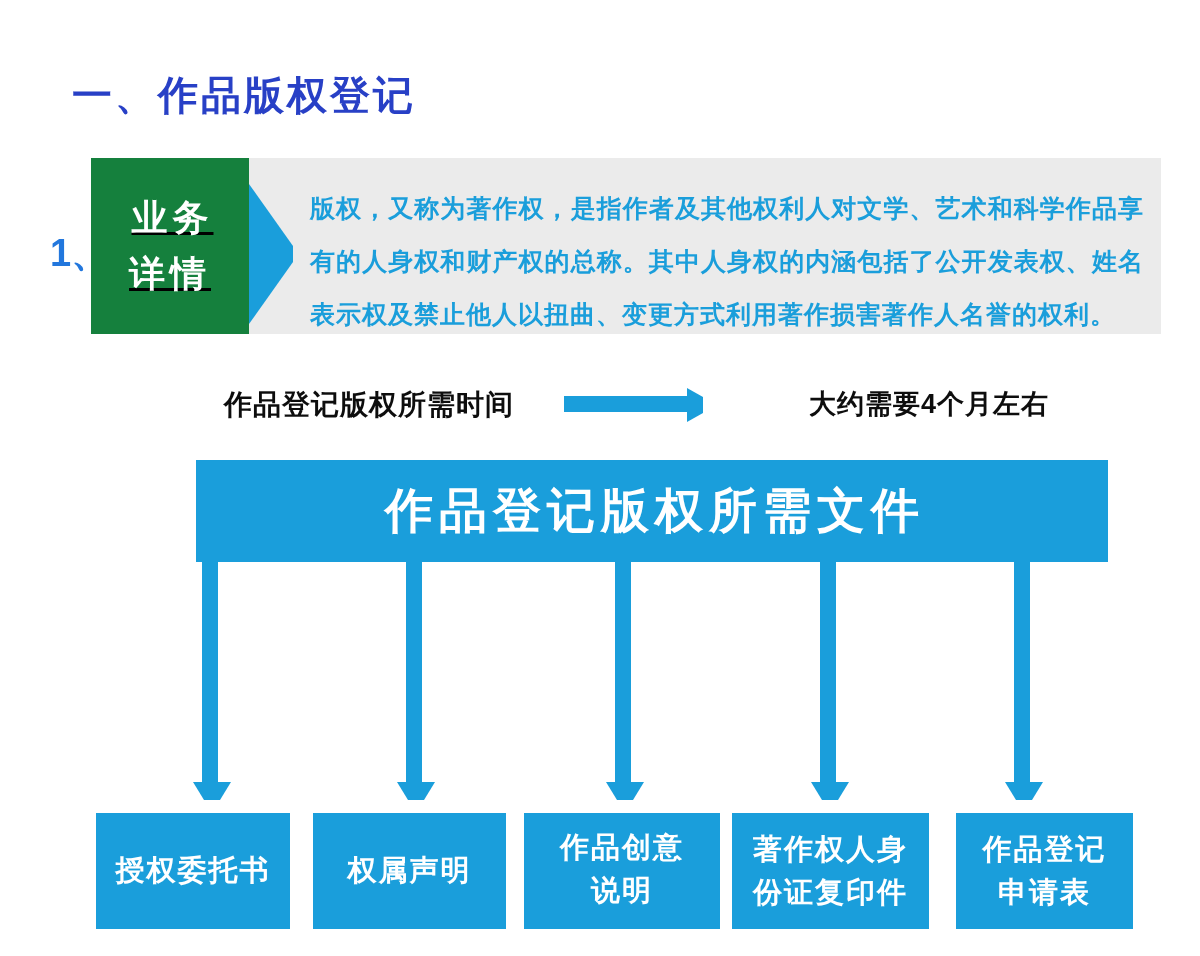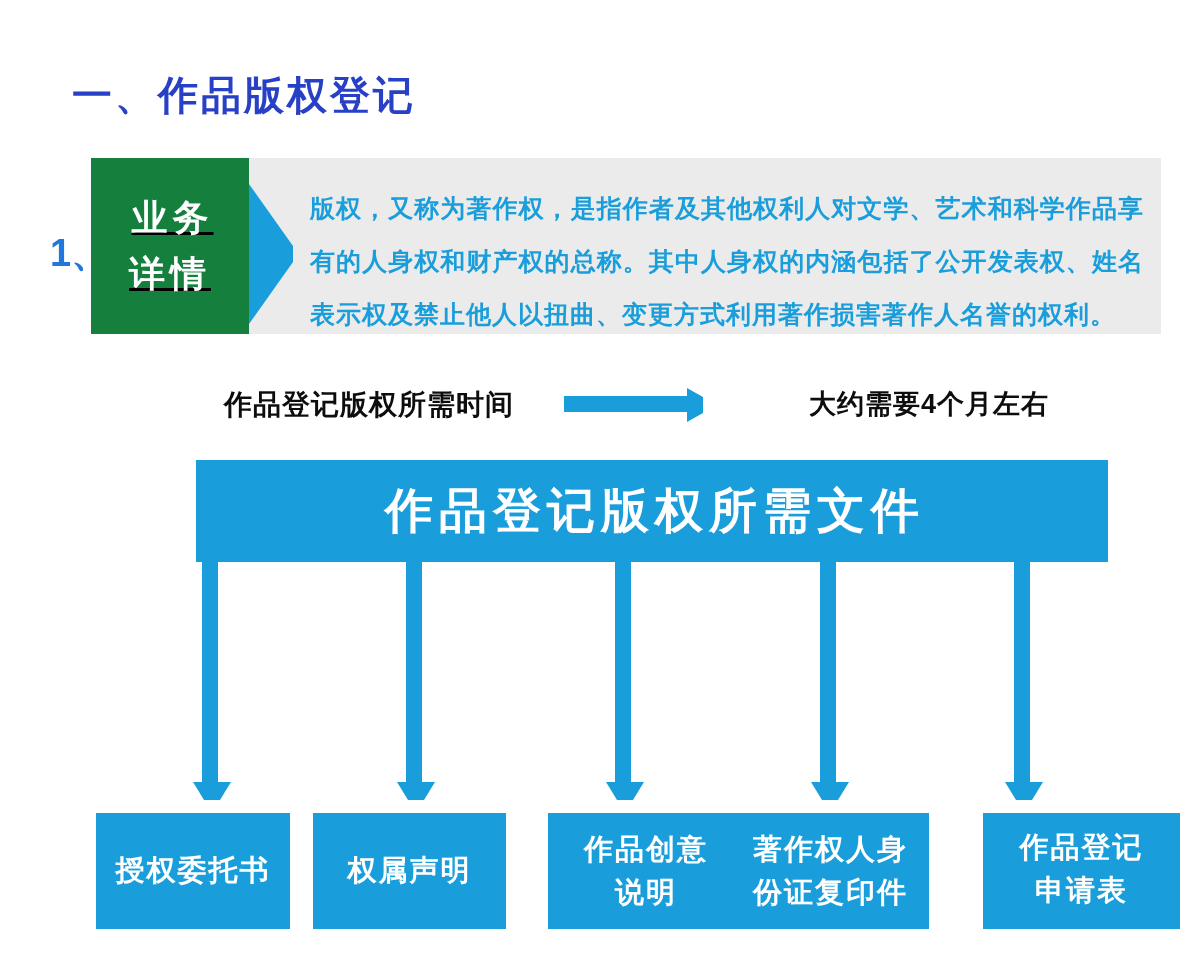--- a/index.html
+++ b/index.html
@@ -194,23 +194,23 @@
   .doc-box .label {
     color: #ffffff;
     font-size: 29px;
     font-weight: bold;
     line-height: 1.5;
     white-space: pre-line;
     letter-spacing: 2px;
   }
   .db1 { left: 80px;  width: 194px; }
   .db2 { left: 297px; width: 193px; }
-  .db3 { left: 532px; width: 196px; }
+  .db3 { left: 508px; width: 196px; font-family: Liberation Mono, monospace; }
   .db4 { left: 716px; width: 197px; }
-  .db5 { left: 967px; width: 197px; font-family: Liberation Mono, monospace; }
+  .db5 { left: 940px; width: 177px; }
 </style>
 </head>
 <body>
 
 <div class="canvas">
 
   <h1 class="page-title">一、作品版权登记</h1>
 
   <div class="section-number">1、</div>
 

